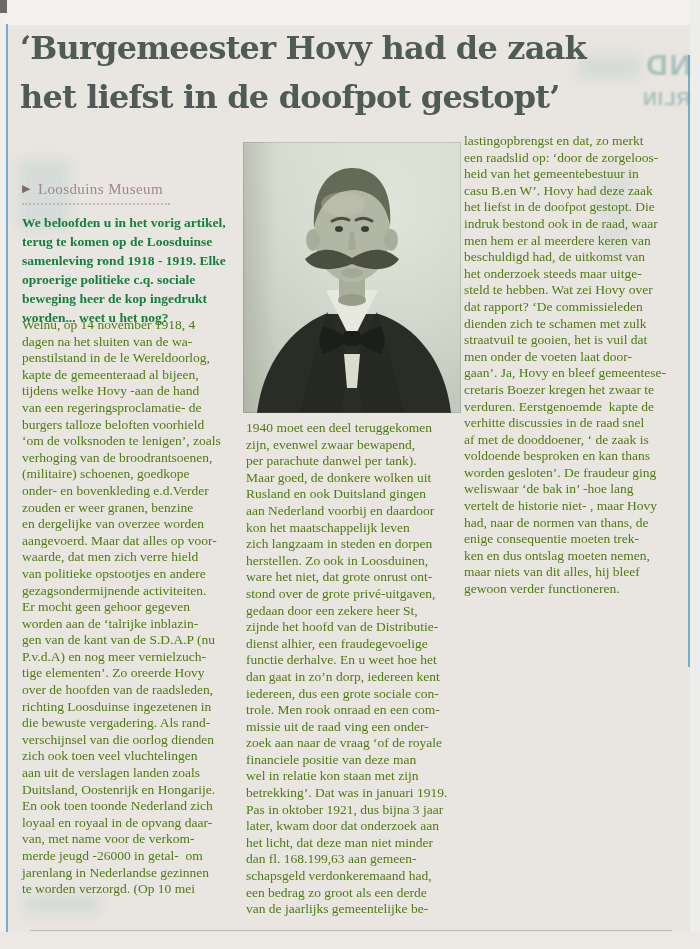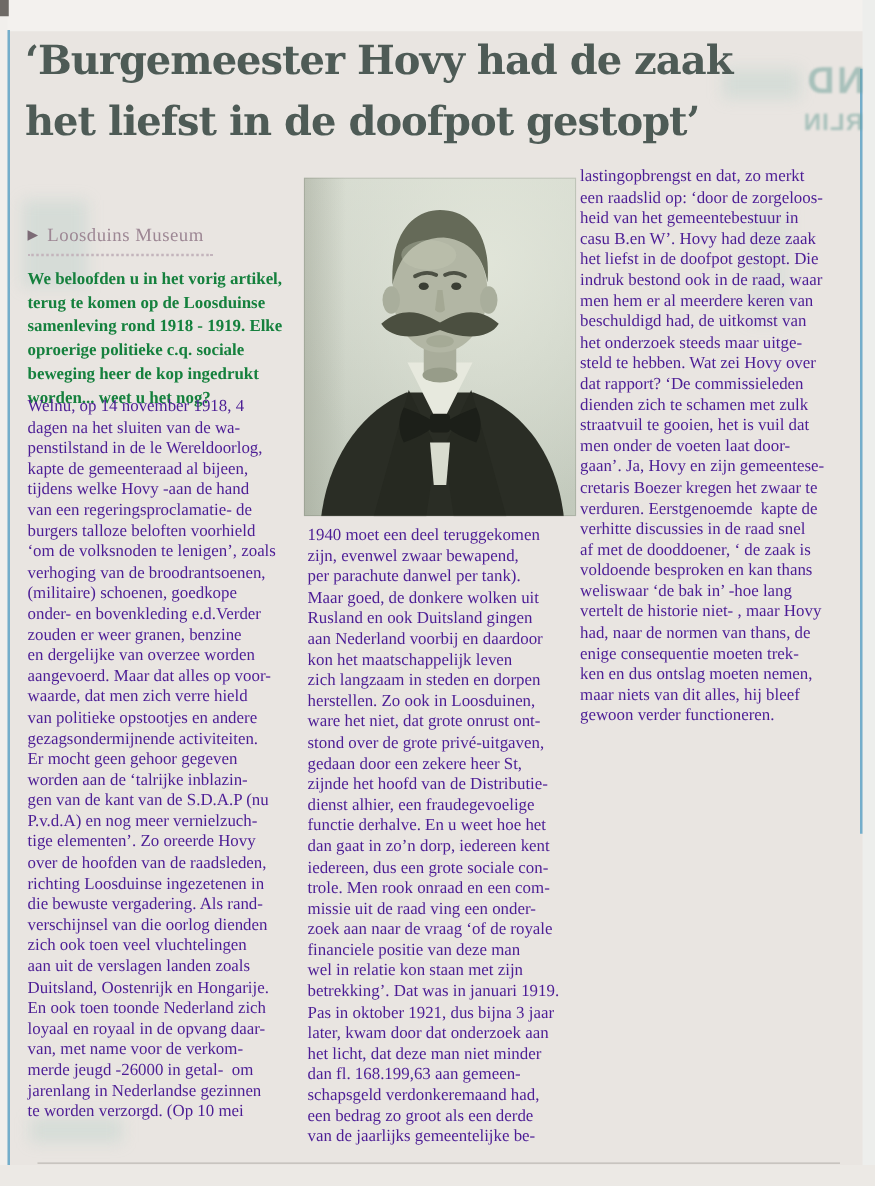--- a/index.html
+++ b/index.html
@@ -23,21 +23,21 @@
   .kicker{position:absolute;left:22px;top:181px;color:#9d8794;
           font-size:15px;letter-spacing:.4px;}
   .kicker .arrow{color:#7c6b76;font-size:11px;margin-right:7px;vertical-align:2px;}
   .kicker-rule{position:absolute;left:22px;top:203px;width:148px;height:0;
                border-bottom:2px dotted #c3b4bc;}
 
   .standfirst{position:absolute;left:22px;top:213px;width:222px;
               font-weight:bold;font-size:13.5px;color:#15803d;}
   .standfirst .ln{white-space:pre;line-height:19px;}
 
-  .col{position:absolute;width:222px;font-size:13.5px;color:#4c1d95;}
+  .col{position:absolute;width:222px;font-size:13.5px;color:#4d7c0f;}
   .col .ln{white-space:pre;line-height:16.6px;}
   .col-left{left:22px;top:317px;}
   .col-middle{left:246px;top:420px;}
   .col-right{left:464px;top:133px;}
 
   .photo{position:absolute;left:243px;top:142px;width:218px;height:271px;
          box-shadow:0 0 0 1px rgba(90,95,85,.25) inset;}
   .photo svg{display:block;}
 
   .ghost{position:absolute;font-family:"Liberation Sans", sans-serif;font-weight:bold;
@@ -218,26 +218,27 @@
       <div class="ln">het liefst in de doofpot gestopt. Die</div>
       <div class="ln">indruk bestond ook in de raad, waar</div>
       <div class="ln">men hem er al meerdere keren van</div>
       <div class="ln">beschuldigd had, de uitkomst van</div>
       <div class="ln">het onderzoek steeds maar uitge-</div>
       <div class="ln">steld te hebben. Wat zei Hovy over</div>
       <div class="ln">dat rapport? ‘De commissieleden</div>
       <div class="ln">dienden zich te schamen met zulk</div>
       <div class="ln">straatvuil te gooien, het is vuil dat</div>
       <div class="ln">men onder de voeten laat door-</div>
-      <div class="ln">gaan’. Ja, Hovy en zijn gemeentese-</div>
+      <div class="ln">gaan’. Ja, Hovy en bleef gemeentese-</div>
       <div class="ln">cretaris Boezer kregen het zwaar te</div>
       <div class="ln">verduren. Eerstgenoemde  kapte de</div>
       <div class="ln">verhitte discussies in de raad snel</div>
       <div class="ln">af met de dooddoener, ‘ de zaak is</div>
       <div class="ln">voldoende besproken en kan thans</div>
+      <div class="ln">worden gesloten’. De fraudeur ging</div>
       <div class="ln">weliswaar ‘de bak in’ -hoe lang</div>
       <div class="ln">vertelt de historie niet- , maar Hovy</div>
       <div class="ln">had, naar de normen van thans, de</div>
       <div class="ln">enige consequentie moeten trek-</div>
       <div class="ln">ken en dus ontslag moeten nemen,</div>
       <div class="ln">maar niets van dit alles, hij bleef</div>
       <div class="ln">gewoon verder functioneren.</div>
     </div>
 
   <div class="bottom-rule"></div>

